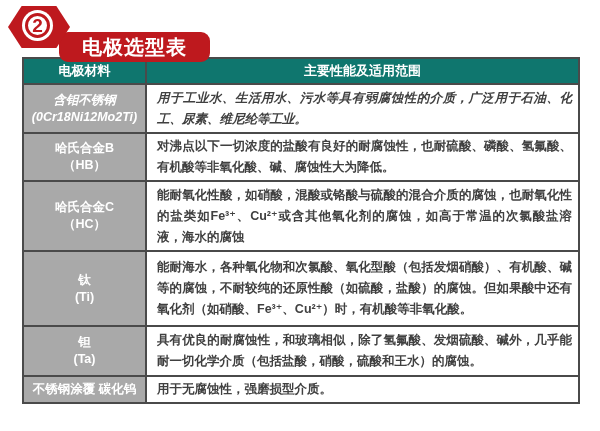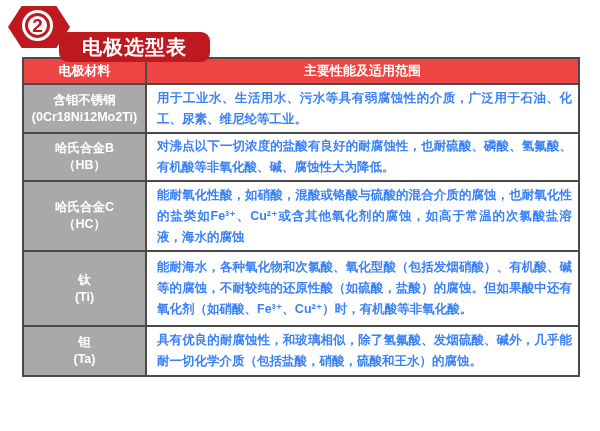--- a/index.html
+++ b/index.html
@@ -47,46 +47,46 @@
   table.sel-table {
     position: absolute; left: 22px; top: 57px;
     width: 558px;
     border-collapse: collapse;
     table-layout: fixed;
   }
   .sel-table th, .sel-table td {
     border: 2px solid #4A4A4A;
   }
   .sel-table th {
-    background: #ef4444;
+    background: #0f766e;
     color: #ffffff;
     font-size: 13px; font-weight: bold;
     height: 26px;
     text-align: center;
   }
   td.mat {
     background: #A9A9A9;
     color: #ffffff;
     font-size: 12.5px; font-weight: bold;
     text-align: center;
     vertical-align: middle;
     white-space: pre-line;
     line-height: 17px;
     padding: 2px;
   }
   td.desc {
     background: #ffffff;
-    color: #3b82f6;
+    color: #404040;
     font-size: 12.5px; font-weight: bold;
     line-height: 21px;
     padding: 2px 6px 2px 10px;
     text-align: justify;
     vertical-align: middle;
   }
-  tbody tr:nth-child(1) { height: 49px; }
+  tbody tr:nth-child(1) { height: 49px; font-style: italic; }
   tbody tr:nth-child(2) { height: 41px; padding-left: 12px; }
   tbody tr:nth-child(3) { height: 70px; }
   tbody tr:nth-child(4) { height: 75px; }
   tbody tr:nth-child(5) { height: 50px; }
   tbody tr:nth-child(6) { height: 23px; }
   tbody tr:nth-child(7) { height: 22px; }
 </style>
 </head>
 <body>
 
@@ -128,16 +128,20 @@
       <tr>
         <td class="mat">钛
 (Ti)</td>
         <td class="desc">能耐海水，各种氧化物和次氯酸、氧化型酸（包括发烟硝酸）、有机酸、碱等的腐蚀，不耐较纯的还原性酸（如硫酸，盐酸）的腐蚀。但如果酸中还有氧化剂（如硝酸、Fe³⁺、Cu²⁺）时，有机酸等非氧化酸。</td>
       </tr>
       <tr>
         <td class="mat">钽
 (Ta)</td>
         <td class="desc">具有优良的耐腐蚀性，和玻璃相似，除了氢氟酸、发烟硫酸、碱外，几乎能耐一切化学介质（包括盐酸，硝酸，硫酸和王水）的腐蚀。</td>
       </tr>
+      <tr>
+        <td class="mat">不锈钢涂覆 碳化钨</td>
+        <td class="desc">用于无腐蚀性，强磨损型介质。</td>
+      </tr>
     </tbody>
   </table>
 
 </div>
 
 </body></html>

